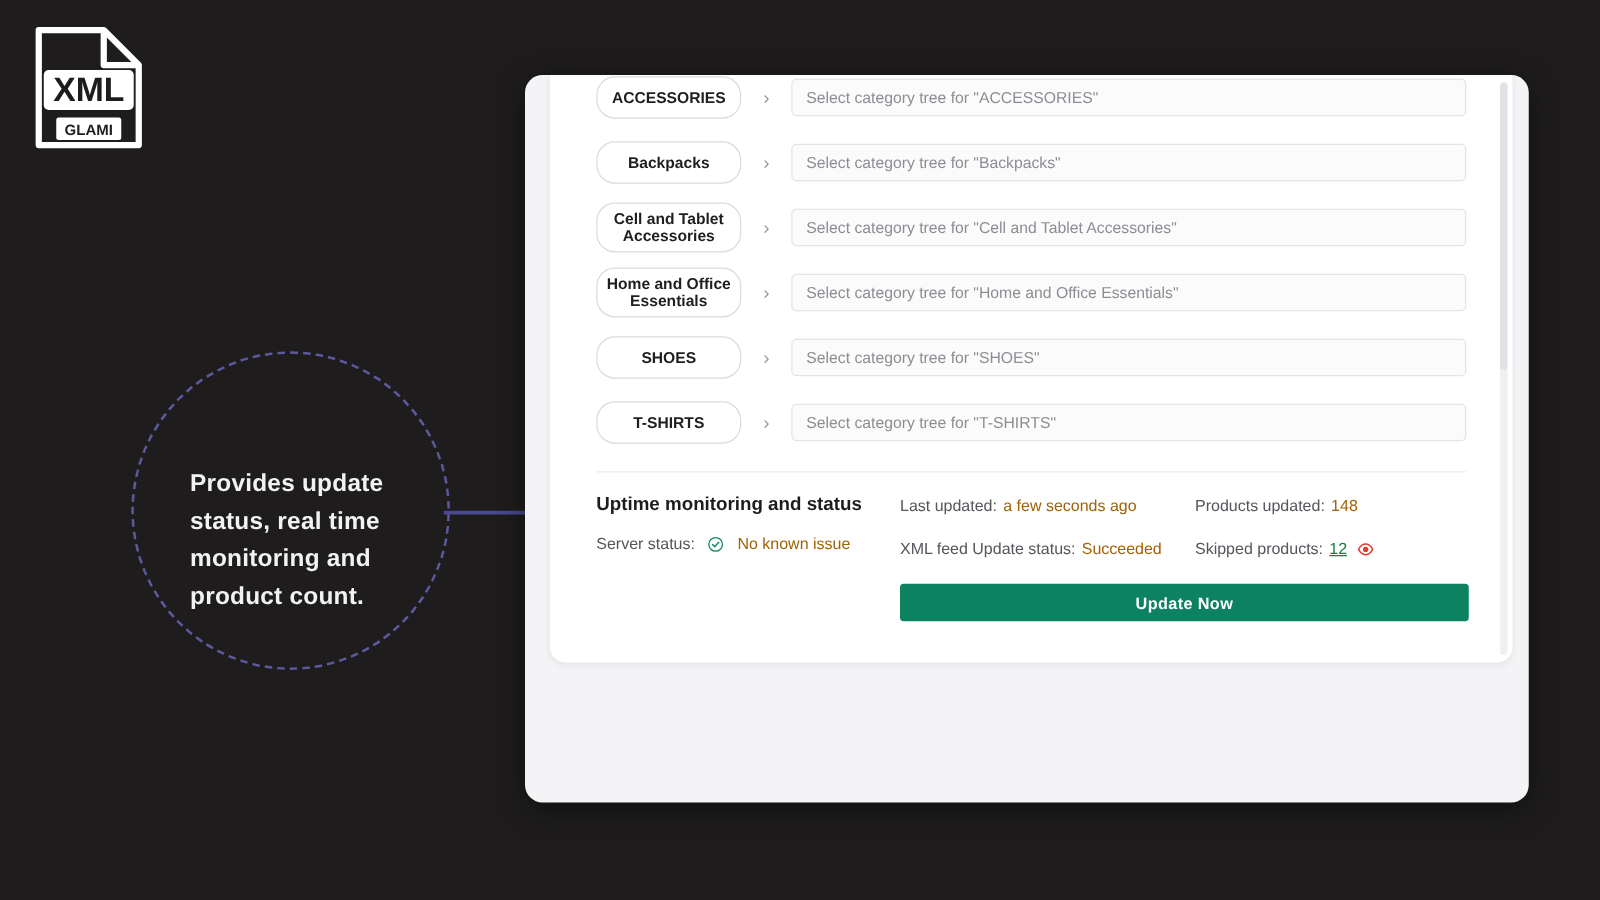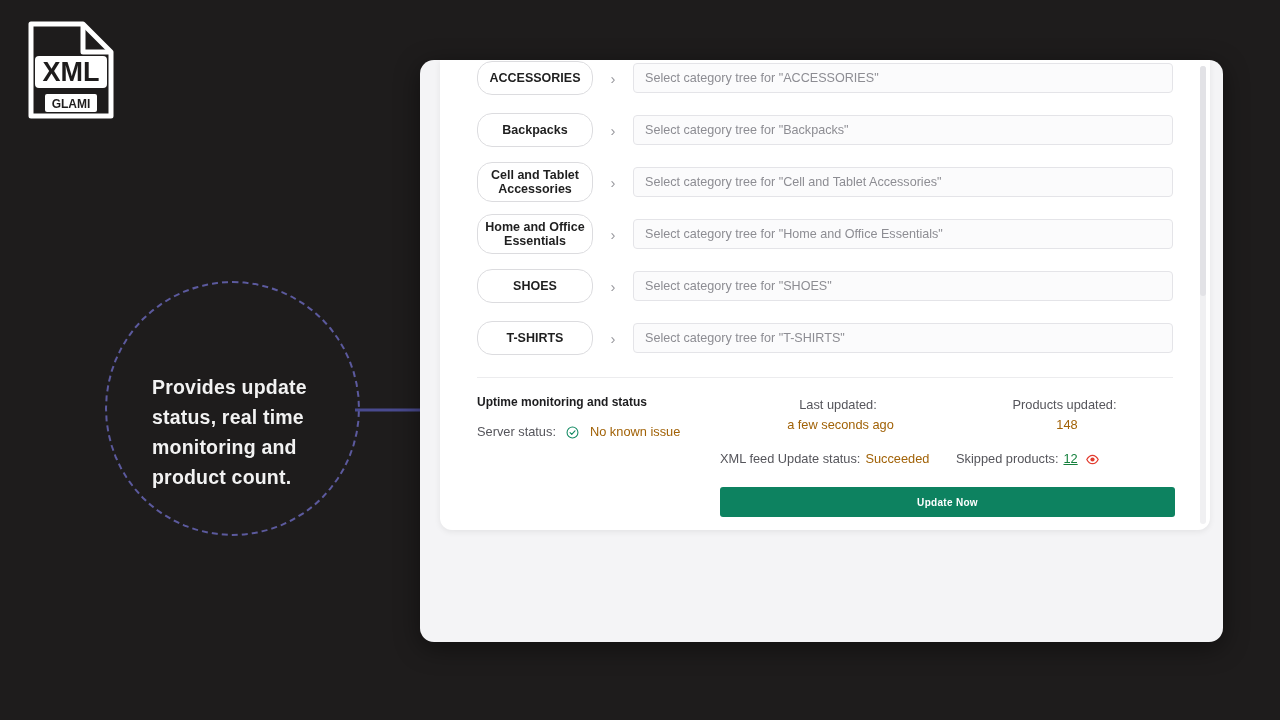--- a/index.html
+++ b/index.html
@@ -80,33 +80,33 @@
 
   
   .divider { position: absolute; left: 37px; right: 37px; top: 317px; height: 1px; background: #ececee; }
 
   
   .status { position: absolute; left: 37px; right: 37px; top: 335px; }
   .status-grid { display: flex; }
   .col-left  { width: 243px; }
   .col-mid   { width: 236px; }
   .col-right { flex: 1; }
-  .status-title { font-size: 12px; font-weight: 700; color: #1d1d1f; margin-bottom: 13px; }
+  .status-title { font-size: 15px; font-weight: 700; color: #1d1d1f; margin-bottom: 13px; }
   .kv { font-size: 12.8px; color: #3c3c41; line-height: 20px; display: flex; align-items: center; }
   .kv-lbl { color: #55555b; }
   .kv-green { color: #a16207; margin-left: 5px; text-align: right; }
   .kv-red { color: #15803d; margin-left: 5px; text-decoration: underline; }
-  .mid-row { margin-bottom: 14px; flex-direction: column; }
+  .mid-row { margin-bottom: 14px; }
   .check-ico { margin: 0 6px 0 10px; display: inline-flex; }
   .eye-ico { margin-left: 8px; display: inline-flex; }
   .update-btn {
     margin-top: 18px; margin-left: 243px;
     width: 455px; height: 30px; background: #0d8260;
     border: none; border-radius: 3px; color: #fff;
-    font-size: 10px; font-weight: 600; letter-spacing: .3px;
+    font-size: 13px; font-weight: 600; letter-spacing: .3px;
     font-family: "Liberation Sans", sans-serif;
     display: flex; align-items: center; justify-content: center;
     cursor: pointer;
   }
 
   
   .footer { position: absolute; left: 0; right: 0; top: 495px; text-align: center; }
   .footer-version { font-size: 13.2px; font-weight: 700; color: #e1503f; letter-spacing: .2px; }
   .footer-line { font-size: 12.8px; color: #2e2e33; line-height: 17.5px; }
   .footer-lines { margin-top: 18px; }

